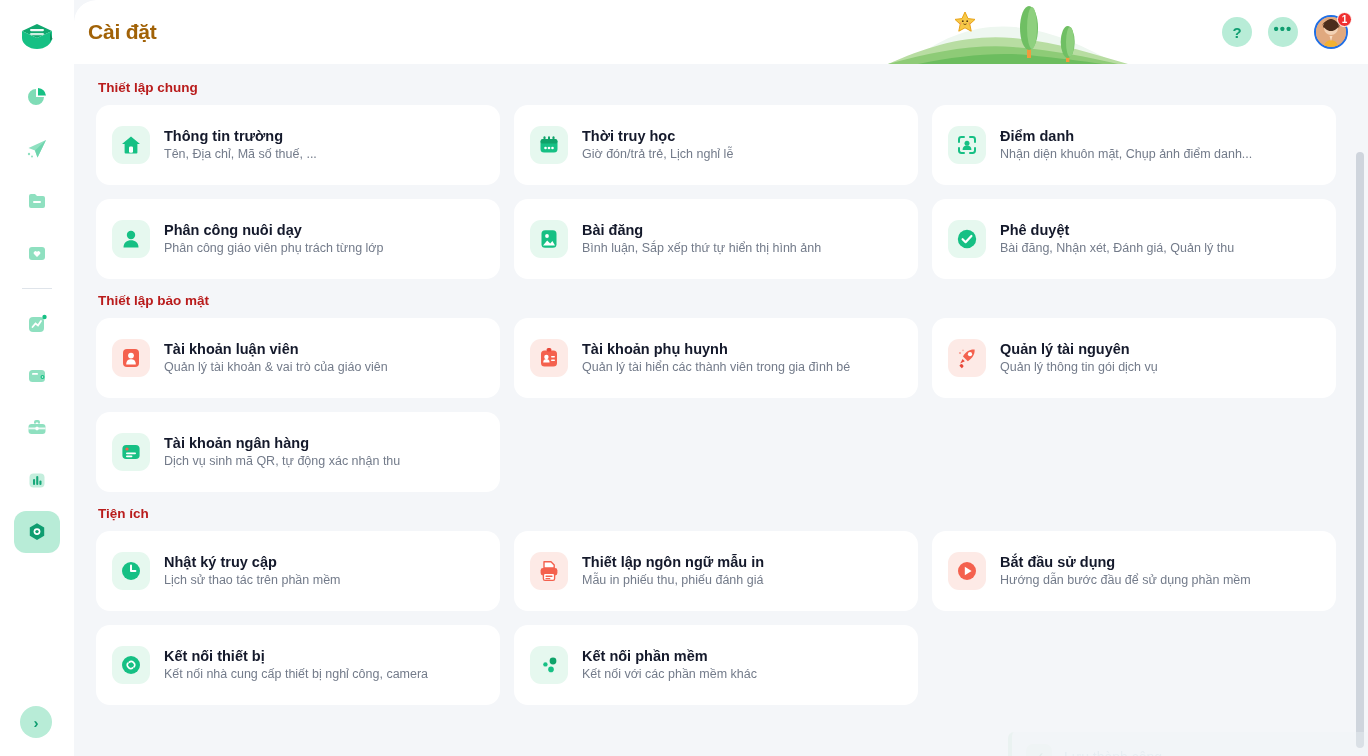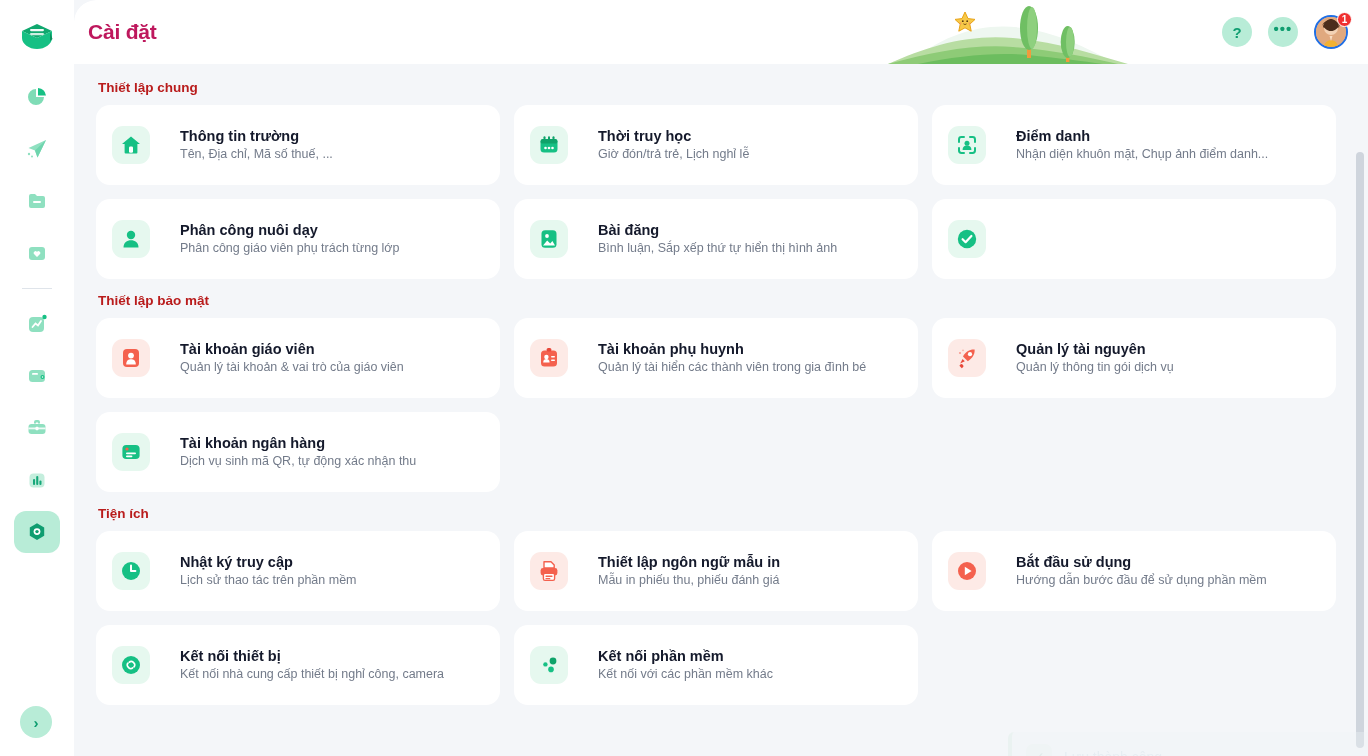--- a/index.html
+++ b/index.html
@@ -55,21 +55,21 @@
   
   .header {
     position: relative;
     height: 64px; background: #ffffff;
     border-top-left-radius: 22px;
     display: flex; align-items: center;
     padding: 0 20px 0 14px;
     overflow: hidden;
   }
   .page-title {
-    font-size: 21px; font-weight: bold; color: #be185d;
+    font-size: 21px; font-weight: bold; color: #a16207;
     letter-spacing: -0.2px;
     z-index: 3;
   }
   .header-deco {
     position: absolute; right: 190px; top: 0; width: 290px; height: 64px;
     pointer-events: none;
   }
   .header-actions {
     margin-left: auto; display: flex; align-items: center; gap: 16px; z-index: 3;
   }
@@ -124,21 +124,21 @@
     cursor: pointer;
   }
   .card.empty { background: transparent; cursor: default; }
   .card-icon {
     width: 38px; height: 38px; border-radius: 11px;
     flex: 0 0 38px;
     display: flex; align-items: center; justify-content: center;
   }
   .ic-green { background: #e6f8ef; }
   .ic-red { background: #fdeae6; }
-  .card-text { display: flex; flex-direction: column; gap: 3px; min-width: 0; margin-left: 16px; }
+  .card-text { display: flex; flex-direction: column; gap: 3px; min-width: 0; }
   .card-title { font-size: 14.5px; font-weight: bold; color: #14192b; line-height: 1.15; }
   .card-sub { font-size: 12.5px; color: #737b8a; line-height: 1.2; white-space: nowrap; }
 
   
   .toast {
     position: absolute;
     left: 934px; top: 668px;
     width: 404px; height: 50px;
     background: #f1f5f8;
     border-left: 4px solid #d9ece4;
@@ -403,36 +403,40 @@
                   <div class="card-sub">Bình luận, Sắp xếp thứ tự hiển thị hình ảnh</div>
                 </div>
               </div>
               <div class="card">
                 <div class="card-icon ic-green">
                   <svg width="24" height="24" viewBox="0 0 24 24">
                     <circle cx="12" cy="12" r="9.2" fill="#16c084"></circle>
                     <polyline points="7.6,12.2 10.6,15.2 16.4,9" stroke="#ffffff" stroke-width="2.2" fill="none" stroke-linecap="round" stroke-linejoin="round"></polyline>
                   </svg>
                 </div>
+                <div class="card-text">
+                  <div class="card-title">Phê duyệt</div>
+                  <div class="card-sub">Bài đăng, Nhận xét, Đánh giá, Quản lý thu</div>
+                </div>
               </div>
             </div>
           </div>
           <div class="section">
             <div class="section-title">Thiết lập bảo mật</div>
             <div class="grid">
               <div class="card">
                 <div class="card-icon ic-red">
                   <svg width="24" height="24" viewBox="0 0 24 24">
                     <rect x="4" y="3" width="16" height="18" rx="4" fill="#f4614e"></rect>
                     <circle cx="12" cy="9.6" r="2.9" fill="#ffffff"></circle>
                     <path d="M7.2 18.4 C7.2 14.4 9.6 13.2 12 13.2 C14.4 13.2 16.8 14.4 16.8 18.4 Z" fill="#ffffff"></path>
                   </svg>
                 </div>
                 <div class="card-text">
-                  <div class="card-title">Tài khoản giáo viên</div>
+                  <div class="card-title">Tài khoản luận viên</div>
                   <div class="card-sub">Quản lý tài khoản &amp; vai trò của giáo viên</div>
                 </div>
               </div>
               <div class="card">
                 <div class="card-icon ic-red">
                   <svg width="24" height="24" viewBox="0 0 24 24">
                     <rect x="4" y="4.4" width="16" height="16.2" rx="3.6" fill="#f4614e"></rect>
                     <rect x="9.6" y="2" width="4.8" height="3.6" rx="1.6" fill="#e8483a"></rect>
                     <circle cx="9.4" cy="11" r="2.2" fill="#fff"></circle>
                     <path d="M6.2 16.6 C6.2 13.8 7.8 13 9.4 13 C11 13 12.6 13.8 12.6 16.6 Z" fill="#fff"></path>

